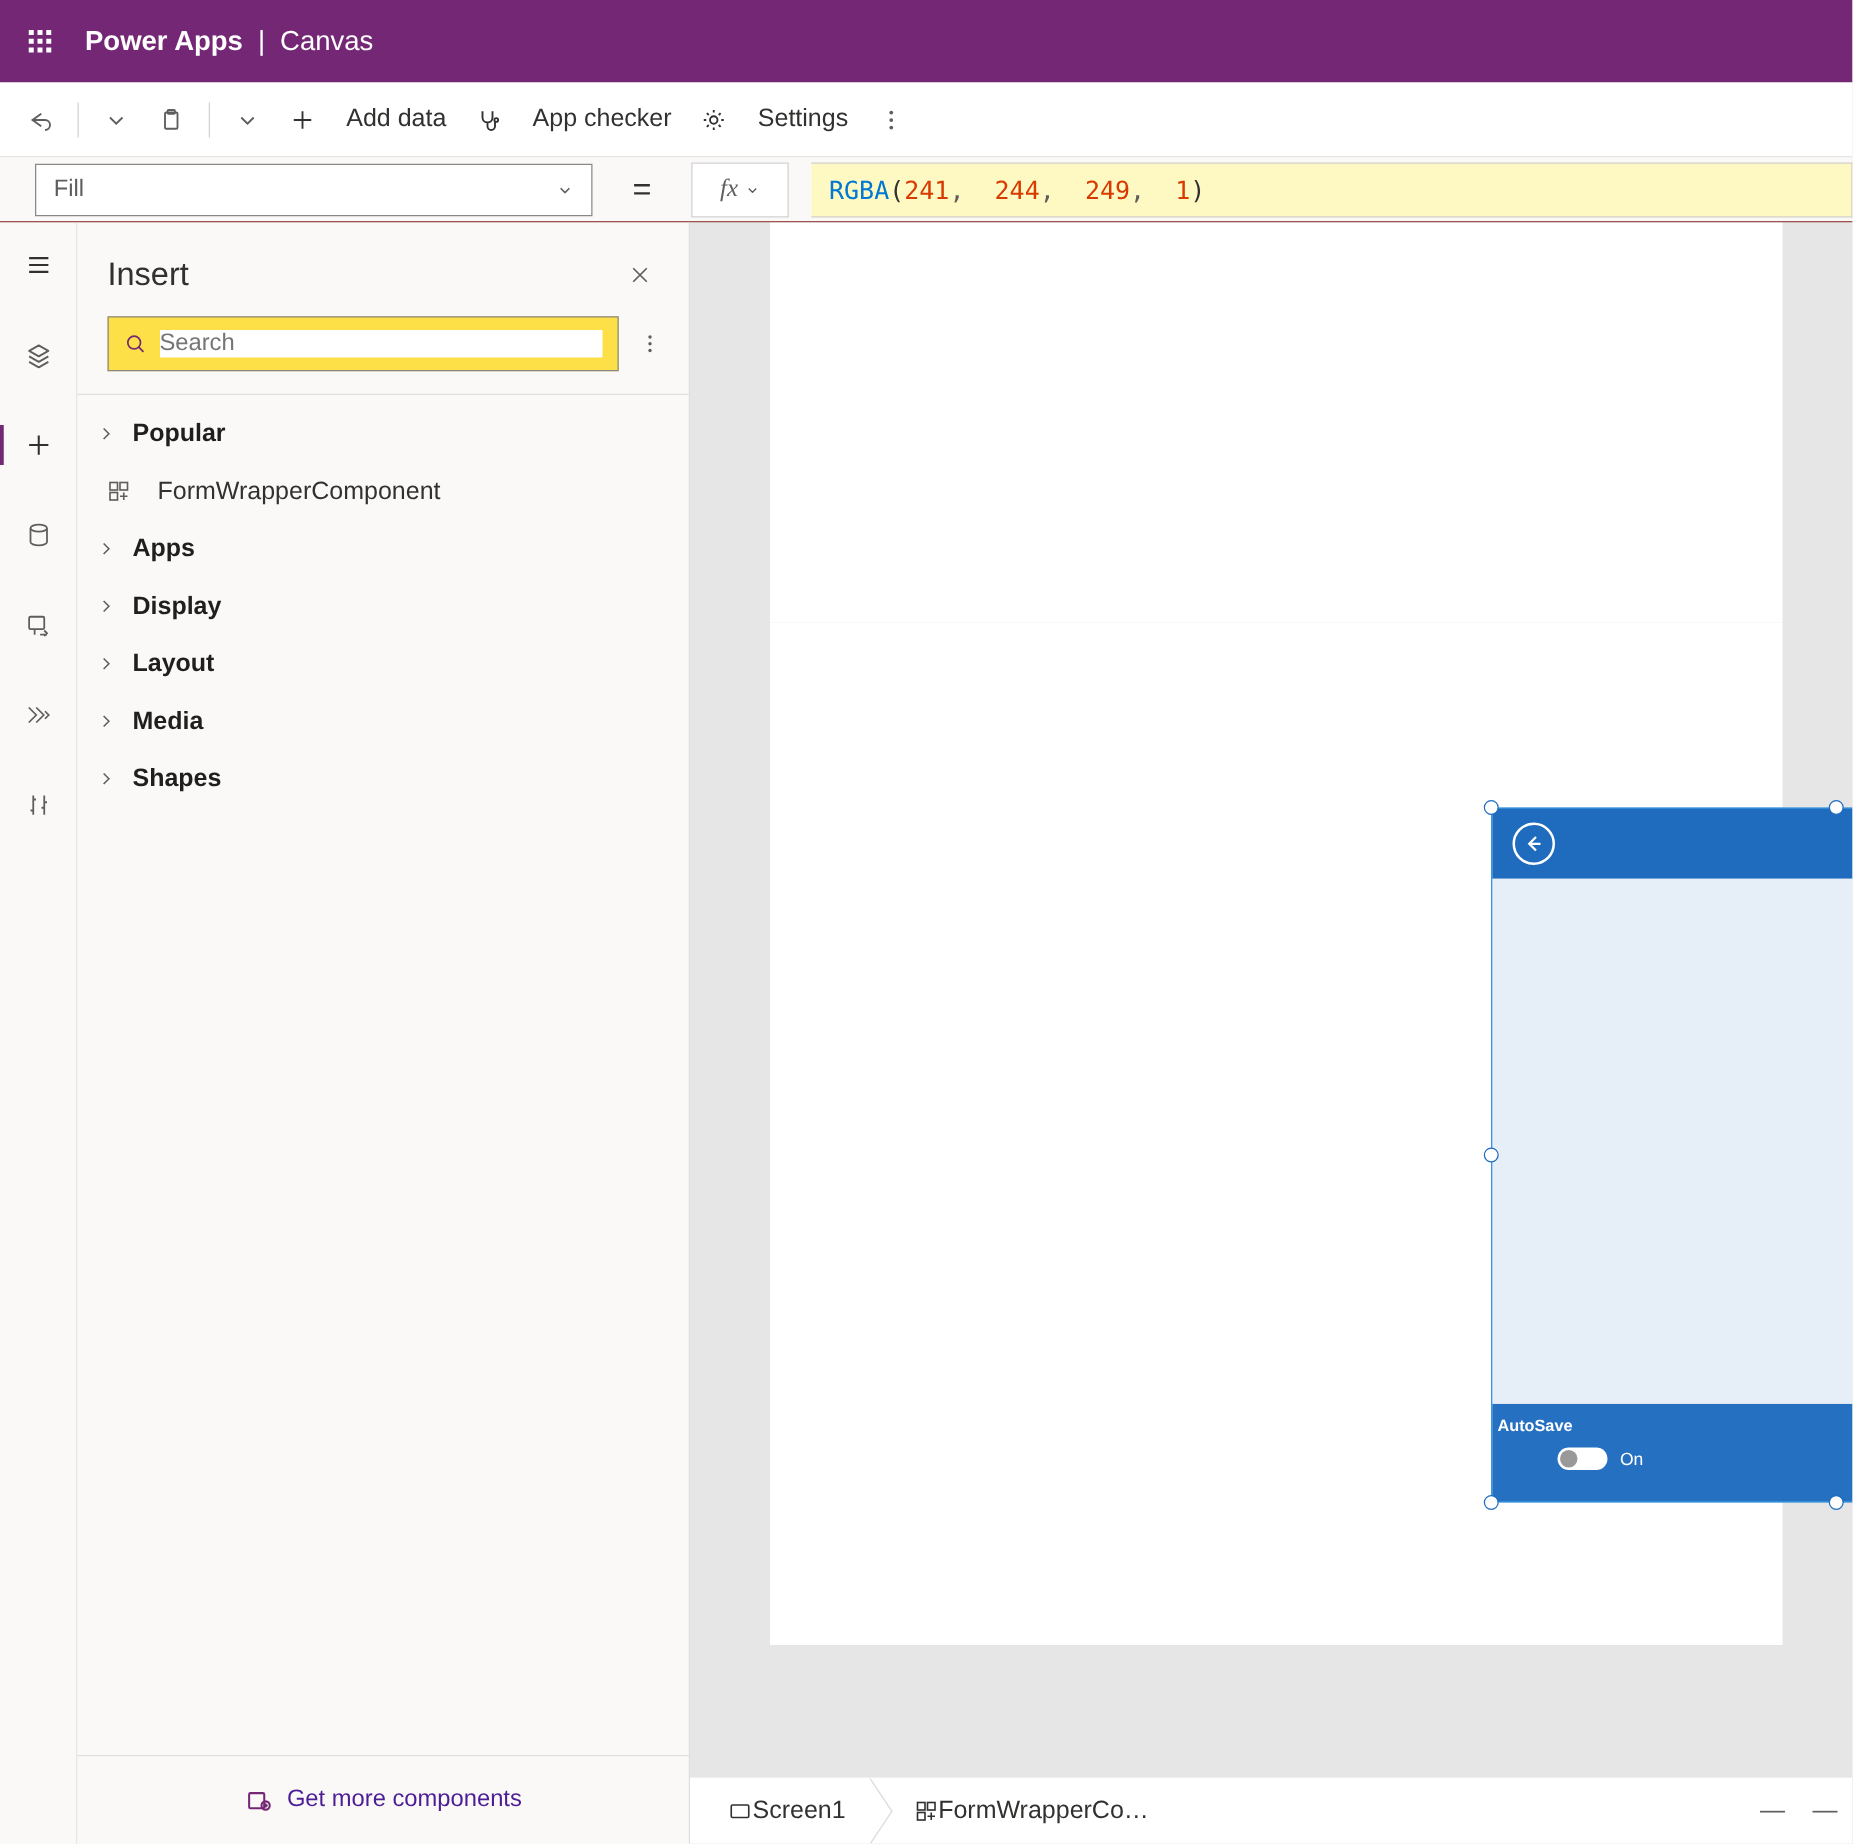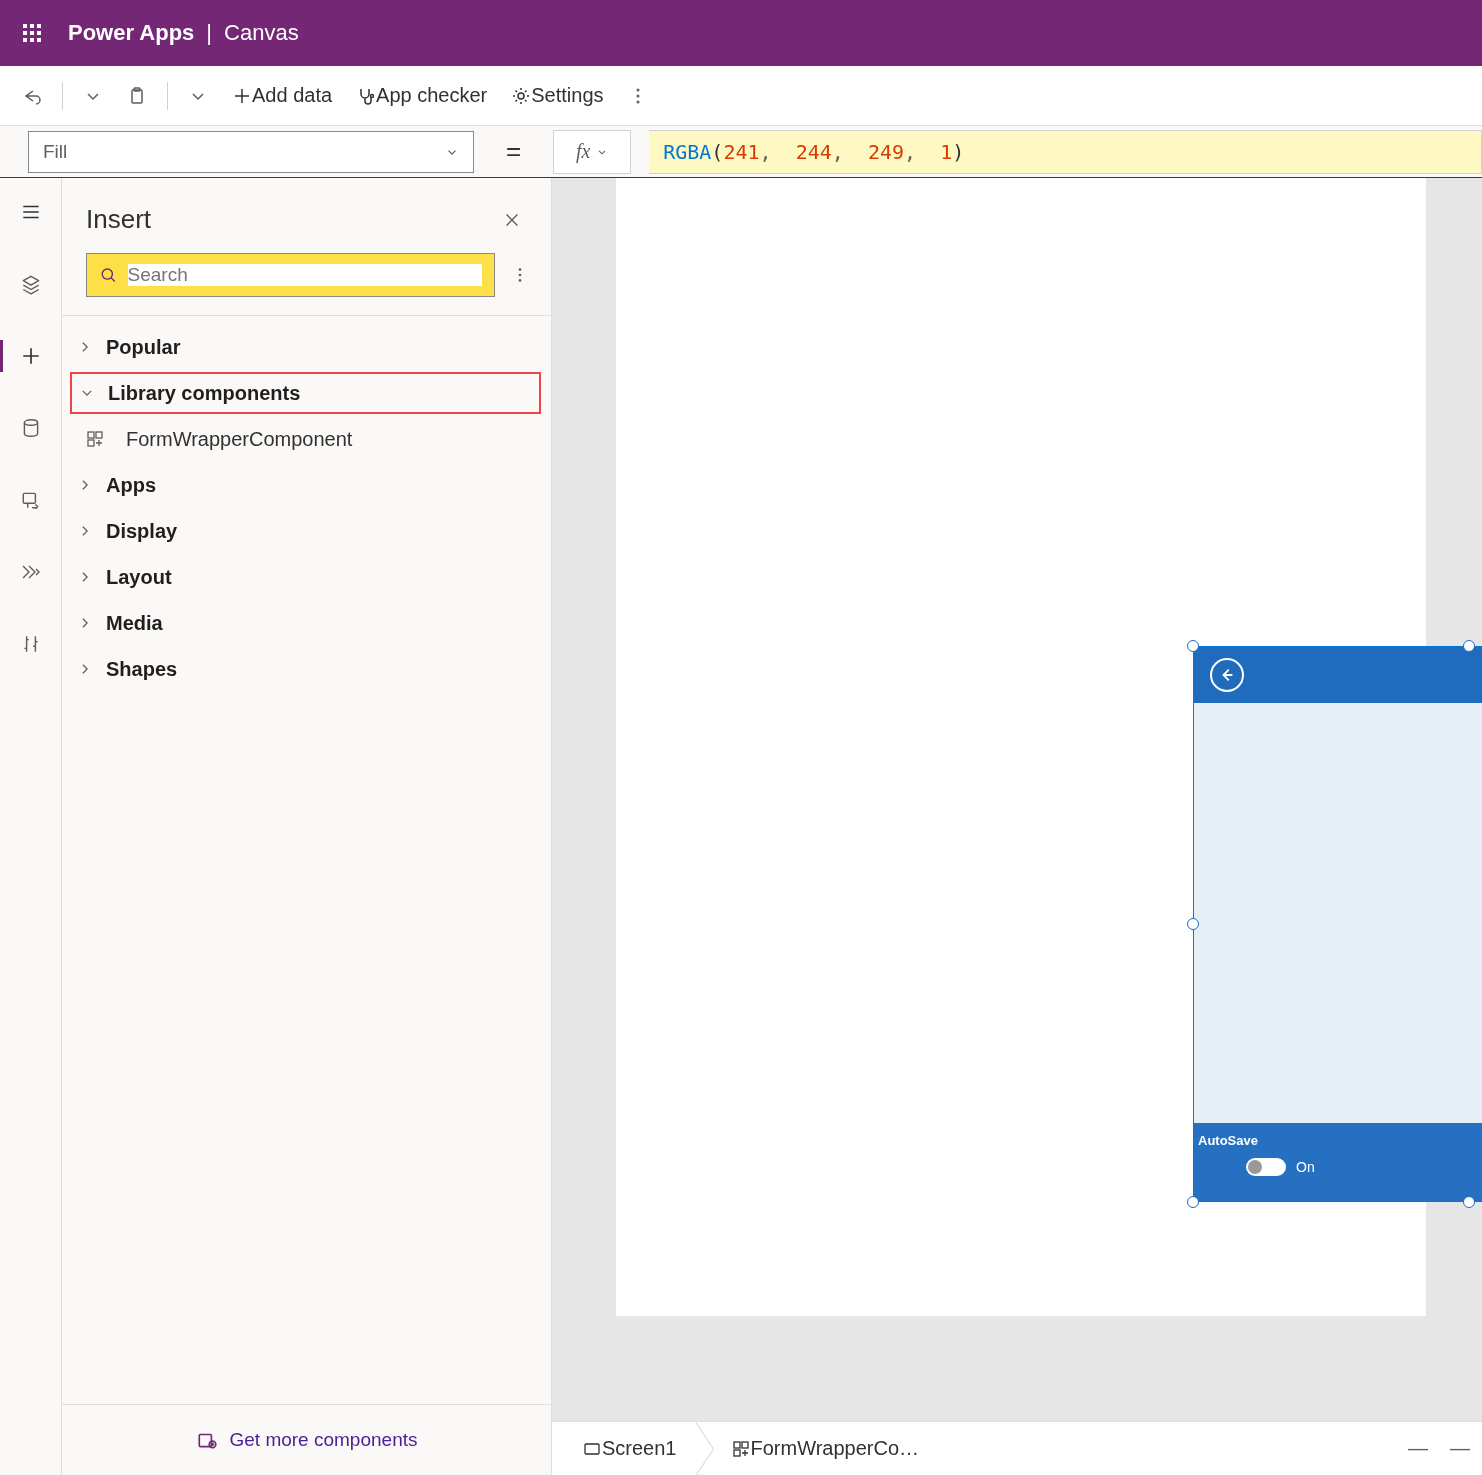--- a/index.html
+++ b/index.html
@@ -9,21 +9,21 @@
 .header { background: #742774; height: 66px; display: flex; align-items: center; color: #fff; padding: 0 16px; }
 .waffle { width: 32px; height: 32px; display: flex; align-items: center; justify-content: center; cursor: pointer; margin-right: 20px; }
 .waffle-grid { width: 18px; height: 18px; display: grid; grid-template-columns: repeat(3,4px); grid-template-rows: repeat(3,4px); gap: 3px; }
 .waffle-grid span { background: #fff; width: 4px; height: 4px; }
 .header-title { font-size: 22px; font-weight: 600; }
 .header-sep { margin: 0 12px; font-weight: 300; font-size: 22px; }
 .header-sub { font-size: 22px; font-weight: 400; }
 
 
 .toolbar { height: 60px; background: #fff; border-bottom: 1px solid #e1dfdd; display: flex; align-items: center; padding: 0 12px; gap: 4px; }
-.tb-btn { display: flex; align-items: center; gap: 0; padding: 6px 10px; font-size: 20px; color: #323130; cursor: pointer; border-radius: 2px; }
+.tb-btn { display: flex; align-items: center; gap: 25px; padding: 6px 10px; font-size: 20px; color: #323130; cursor: pointer; border-radius: 2px; }
 .tb-vsep { width: 1px; height: 28px; background: #d1d1d1; margin: 0 6px; }
 .tb-icon { width: 20px; height: 20px; display: inline-flex; align-items: center; justify-content: center; font-size: 18px; }
 
 
 .formula-bar { height: 52px; background: #faf9f8; border-bottom: 1px solid #7f1d1d; display: flex; align-items: center; padding-left: 28px; gap: 14px; }
 .prop-select { width: 446px; height: 42px; border: 1px solid #8a8886; background: #fff; display: flex; align-items: center; justify-content: space-between; padding: 0 14px; font-size: 19px; color: #605e5c; cursor: pointer; }
 .fb-eq { font-size: 26px; font-weight: 300; color: #323130; margin: 0 18px; }
 .fx-box { width: 78px; height: 44px; border: 1px solid #d1d1d1; background: #fff; display: flex; align-items: center; justify-content: center; gap: 6px; font-family: Georgia, serif; font-style: italic; font-size: 20px; color: #605e5c; margin-right: 4px; }
 .formula-input { flex: 1; height: 44px; border: 1px solid #d1d1d1; border-left: none; background: #fef9c3; display: flex; align-items: center; padding: 0 14px; font-size: 20px; font-family: 'Segoe UI', monospace; }
 .tok-func { color: #0078d4; }
@@ -259,30 +259,20 @@
     <div class="ip-divider"></div>
     <div class="ip-tree">
       <div class="tree-row">
         <span class="tree-chevron">
           <svg width="14" height="14" viewBox="0 0 20 20" fill="none" stroke="#605e5c" stroke-width="1.8">
               <path d="M7 4 L13 10 L7 16"></path>
             </svg>
         </span>
         <span class="tree-label">Popular</span>
       </div>
-      <div class="highlight-box">
-        <div class="tree-row">
-          <span class="tree-chevron">
-            <svg width="14" height="14" viewBox="0 0 20 20" fill="none" stroke="#605e5c" stroke-width="1.8">
-                <path d="M4 7 L10 13 L16 7"></path>
-              </svg>
-          </span>
-          <span class="tree-label">Library components</span>
-        </div>
-      </div>
       <div class="tree-row" style="padding-left:22px">
         <span class="tree-item-icon">
           <svg width="20" height="20" viewBox="0 0 20 20" fill="none" stroke="#605e5c" stroke-width="1.3">
               <rect x="3" y="3" width="6" height="6"></rect>
               <rect x="11" y="3" width="6" height="6"></rect>
               <rect x="3" y="11" width="6" height="6"></rect>
               <path d="M14 11 V17 M11 14 H17"></path>
             </svg>
         </span>
         <span class="tree-item">FormWrapperComponent</span>

